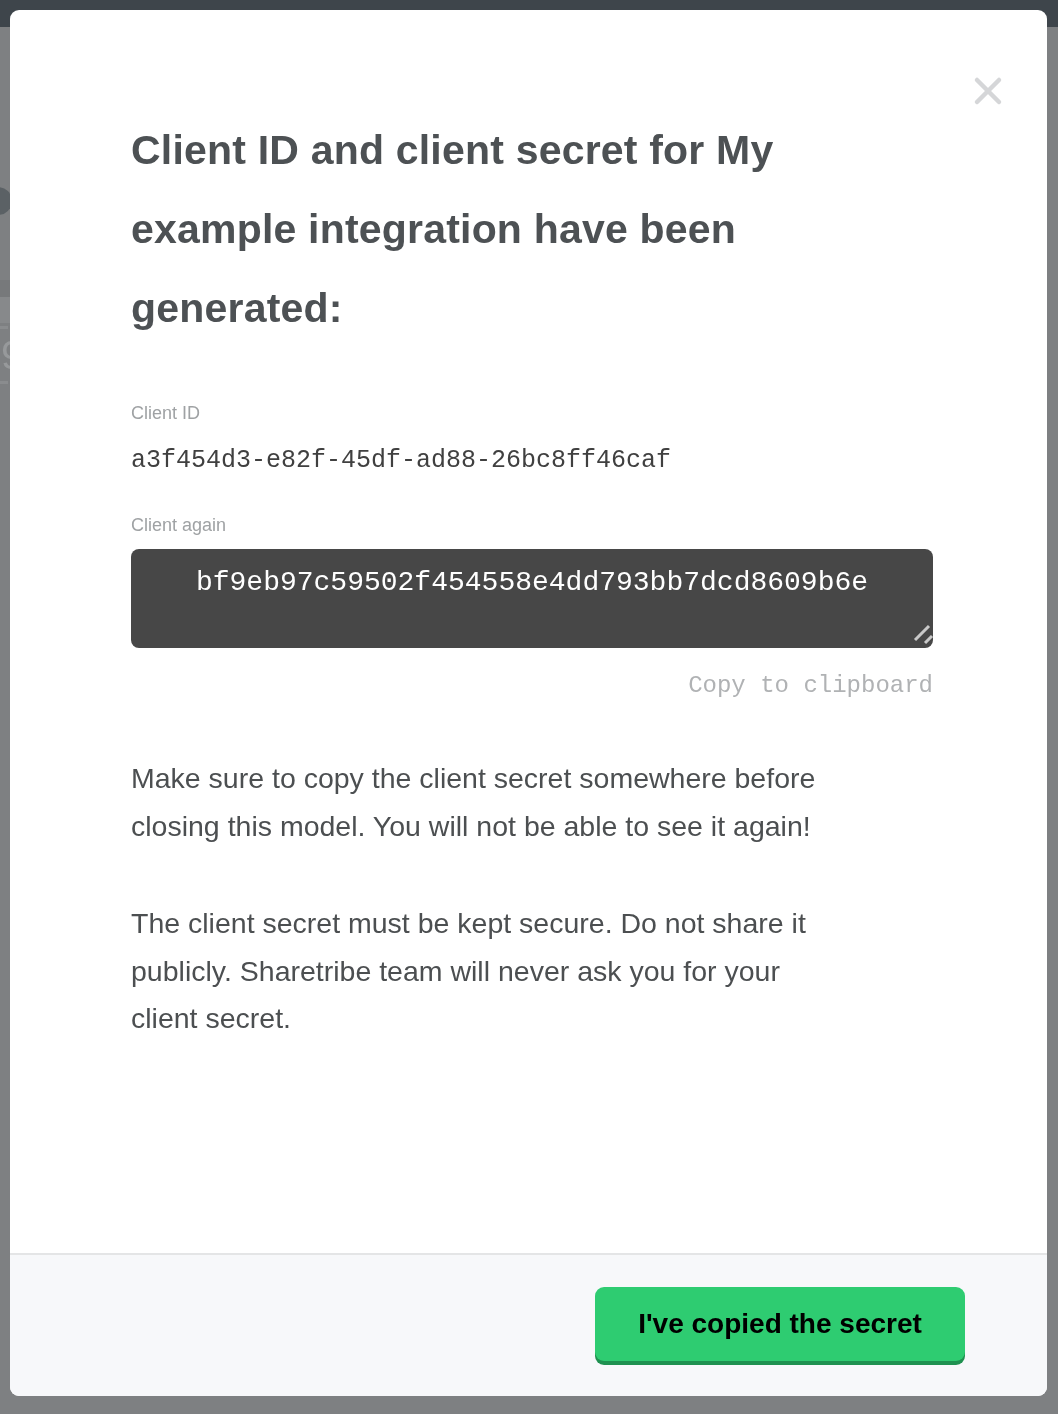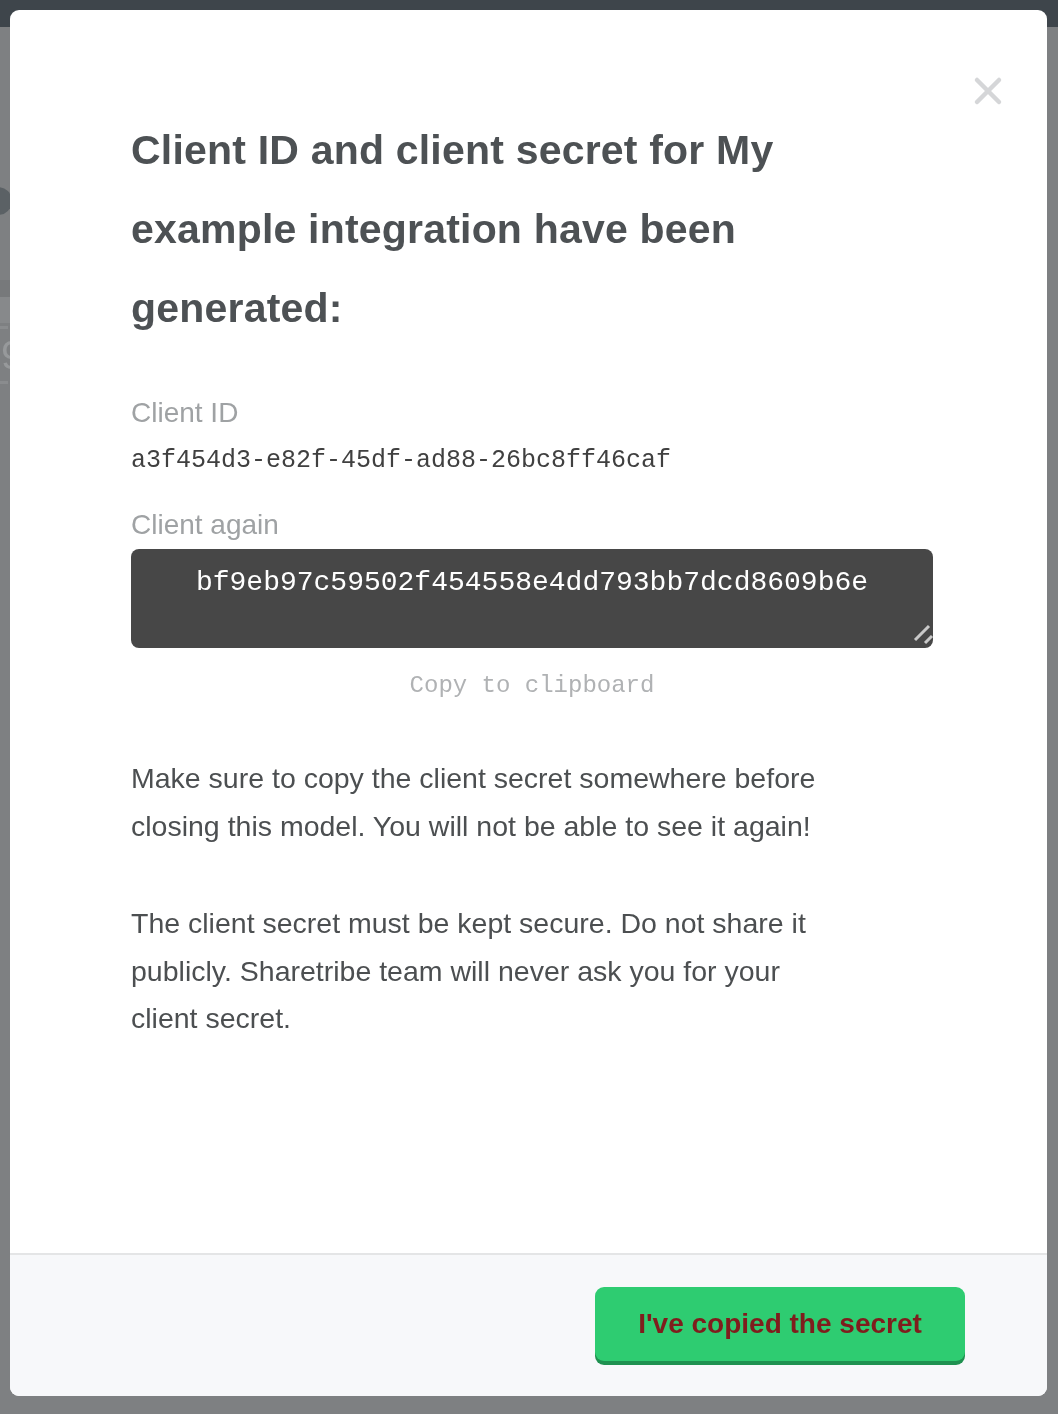--- a/index.html
+++ b/index.html
@@ -73,21 +73,21 @@
     font-weight: 700;
     line-height: 79px;
     color: #4d5154;
     white-space: pre-line;
     letter-spacing: 0.2px;
   }
 
   .field-label {
     position: absolute;
     left: 121px;
-    font-size: 28px;
+    font-size: 18px;
     color: #9fa2a4;
     line-height: 28px;
   }
   .label-client-id { top: 389px; }
   .label-client-secret { top: 501px; }
 
   .client-id-value {
     position: absolute;
     left: 121px; top: 436px;
     font-family: "Liberation Mono", monospace;
@@ -117,21 +117,21 @@
     position: absolute;
     left: 903px; top: 614px;
     width: 22px; height: 22px;
     pointer-events: none;
   }
 
   .copy-link {
     position: absolute;
     left: 121px; top: 662px;
     width: 802px;
-    text-align: center;
+    text-align: right;
     font-family: "Liberation Mono", monospace;
     font-size: 24px;
     color: #b0b2b4;
     background: none; border: none;
     cursor: pointer;
   }
 
   .warning-par {
     position: absolute;
     left: 121px;
@@ -154,21 +154,21 @@
     border-radius: 0 0 9px 9px;
   }
   .confirm-btn {
     position: absolute;
     right: 82px; top: 32px;
     width: 370px; height: 74px;
     background: #2ecc71;
     border: none;
     border-radius: 9px;
     box-shadow: 0 4px 0 #1f9150;
-    color: #7f1d1d;
+    color: #000000;
     font-family: "Liberation Sans", sans-serif;
     font-size: 28px;
     font-weight: 700;
     cursor: pointer;
   }
 </style>
 </head>
 <body>
 
 <div class="stage">

